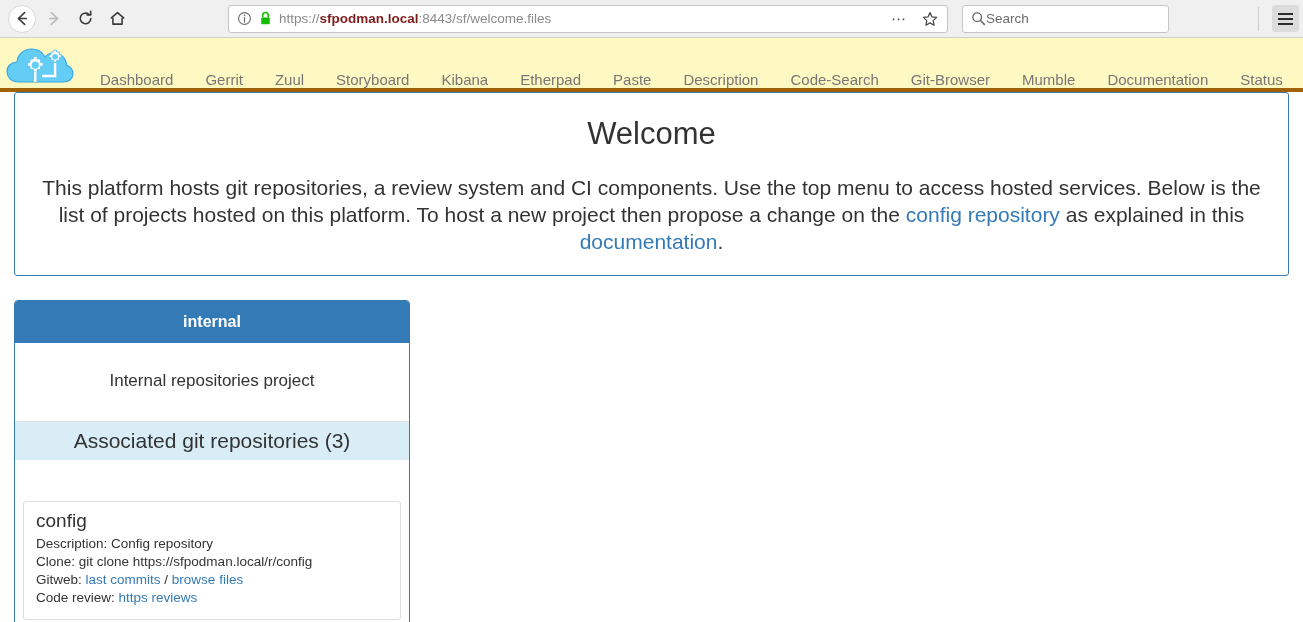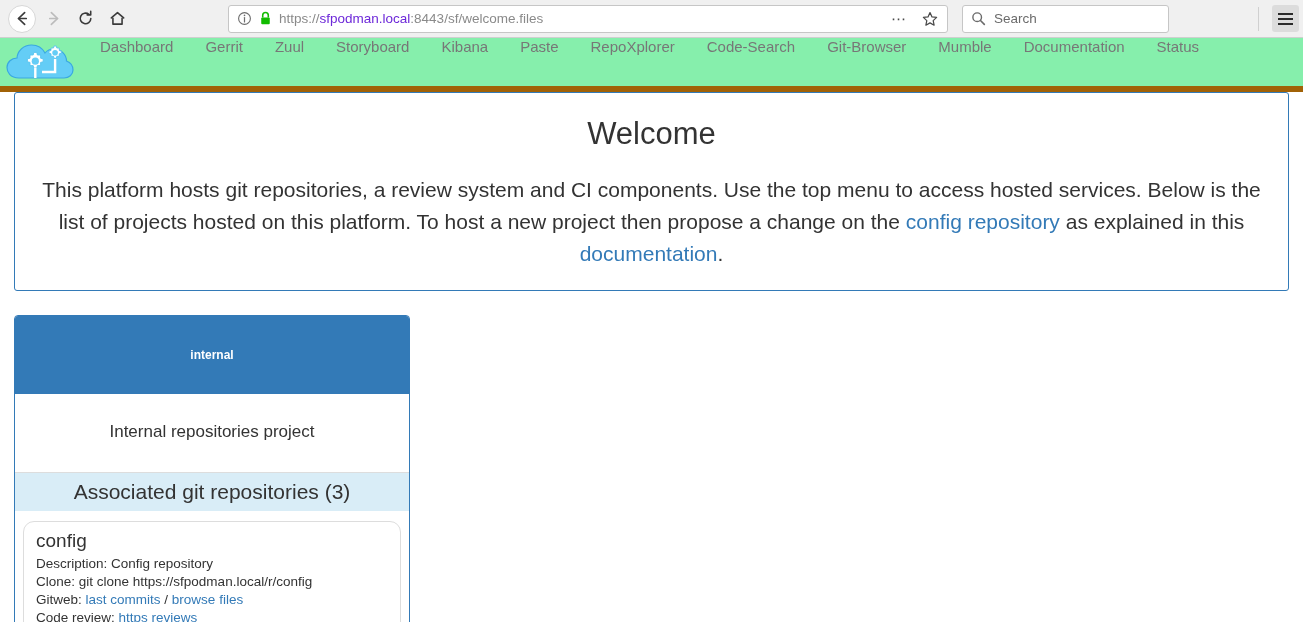--- a/index.html
+++ b/index.html
@@ -52,21 +52,21 @@
     background: #ffffff;
     border: 1px solid #c6c6c6;
     border-radius: 3px;
     display: flex;
     align-items: center;
     padding: 0 6px 0 8px;
     gap: 7px;
     font-size: 13.5px;
   }
   .url-text { flex: 1; color: #8a8a8a; white-space: nowrap; overflow: hidden; }
-  .url-text b { color: #6d28d9; font-weight: 400; }
+  .url-text b { color: #7f1d1d; font-weight: 700; }
   .url-text .path { color: #8a8a8a; }
 
   .dots {
     letter-spacing: 1px;
     color: #4a4a4a;
     font-size: 15px;
     padding: 0 5px;
     cursor: pointer;
     line-height: 10px;
   }
@@ -76,21 +76,20 @@
     position: absolute;
     left: 962px;
     width: 207px;
     height: 28px;
     background: #ffffff;
     border: 1px solid #c6c6c6;
     border-radius: 3px;
     display: flex;
     align-items: center;
     padding: 0 8px;
-    gap: 8px;
     font-size: 13.5px;
     color: #6b6b6b;
   }
 
   .toolbar-divider {
     position: absolute;
     left: 1258px;
     top: 7px;
     width: 1px; height: 24px;
     background: #d0d0d0;
@@ -107,24 +106,24 @@
     cursor: pointer;
   }
   .hamburger span {
     display:block; width: 15px; height: 2px; background: #2b2b2b;
     box-shadow: 0 -5px 0 #2b2b2b, 0 5px 0 #2b2b2b;
   }
 
   
   .site-nav {
     height: 54px;
-    background: #86efac;
-    border-bottom: 6px solid #a16207;
-    display: flex;
-    align-items: flex-start;
+    background: #fef9c3;
+    border-bottom: 4px solid #a16207;
+    display: flex;
+    align-items: flex-end;
     position: relative;
   }
   .brand {
     display: flex; align-items: center;
     padding-left: 6px; padding-right: 10px;
     cursor: pointer;
   }
   .nav-links {
     display: flex;
     align-items: stretch;
@@ -152,62 +151,63 @@
   }
   .welcome-title {
     font-size: 31px;
     font-weight: 400;
     color: #333333;
     line-height: 1.2;
     margin-bottom: 22px;
   }
   .welcome-body {
     font-size: 21px;
-    line-height: 32px;
+    line-height: 27px;
     color: #333333;
   }
   .welcome-body a { color: #337ab7; text-decoration: none; }
 
   
   .cards-row { display: flex; gap: 18px; margin-top: 24px; }
 
   .project-card {
     width: 396px;
     border: 1px solid #337ab7;
     border-radius: 4px;
     background: #ffffff;
     overflow: hidden;
   }
   .card-header {
     background: #337ab7;
     color: #ffffff;
-    font-size: 12px;
+    font-size: 16px;
     font-weight: 700;
     text-align: center;
-    padding: 32px 10px;
+    padding: 12px 10px;
   }
   .card-desc {
     text-align: center;
     font-size: 17px;
     color: #333333;
     padding: 28px 10px 30px;
     border-bottom: 1px solid #dddddd;
   }
   .card-subhead {
     background: #d9edf7;
     text-align: center;
     font-size: 21px;
     color: #333333;
     padding: 7px 10px;
   }
   .repo-list { padding: 10px 8px 8px; }
   .repo-item {
     border: 1px solid #dddddd;
-    border-radius: 11px;
+    border-radius: 3px;
     padding: 8px 12px 12px;
+    margin-top: 31px;
   }
   .repo-name {
     font-size: 19px;
     color: #333333;
     margin-bottom: 3px;
   }
   .repo-line {
     font-size: 13.5px;
     color: #333333;
     line-height: 18px;
@@ -302,22 +302,23 @@
       </g>
     </svg>
   </div>
 
   <div class="nav-links">
     <a class="nav-link">Dashboard</a>
     <a class="nav-link">Gerrit</a>
     <a class="nav-link">Zuul</a>
     <a class="nav-link">Storyboard</a>
     <a class="nav-link">Kibana</a>
+    <a class="nav-link">Etherpad</a>
     <a class="nav-link">Paste</a>
-    <a class="nav-link">RepoXplorer</a>
+    <a class="nav-link">Description</a>
     <a class="nav-link">Code-Search</a>
     <a class="nav-link">Git-Browser</a>
     <a class="nav-link">Mumble</a>
     <a class="nav-link">Documentation</a>
     <a class="nav-link">Status</a>
   </div>
 
 </div>
 
 <div class="content">

